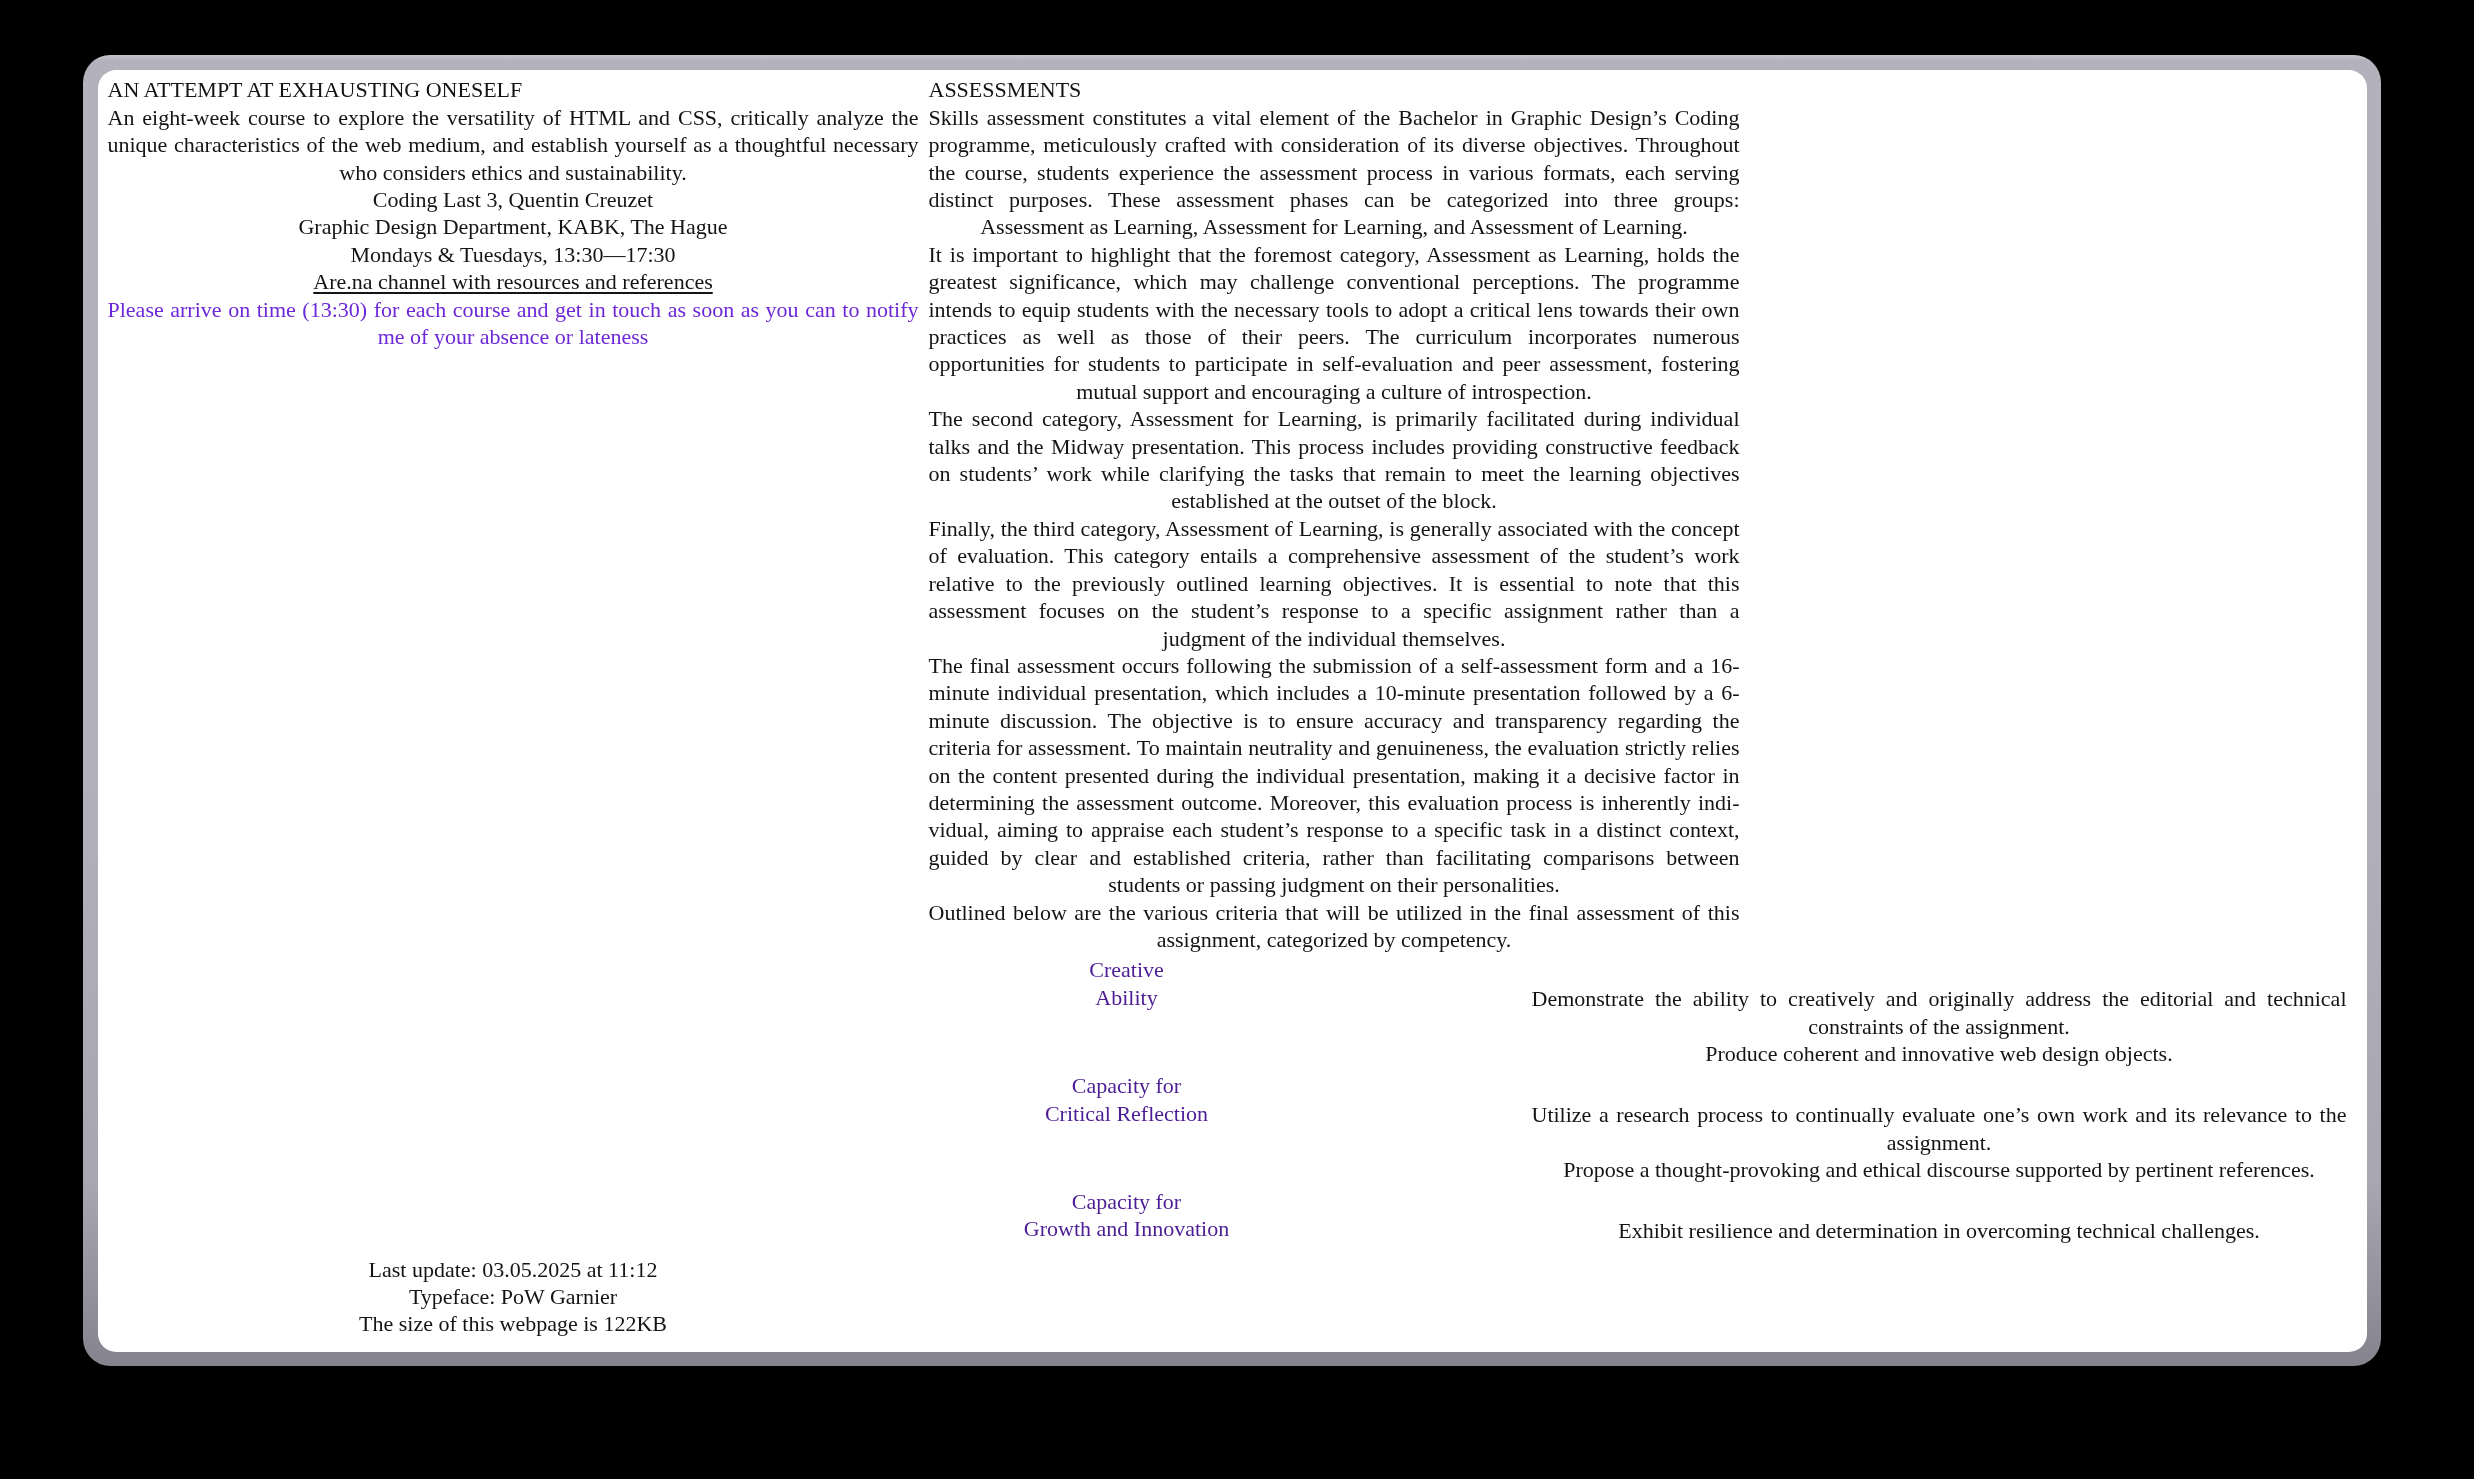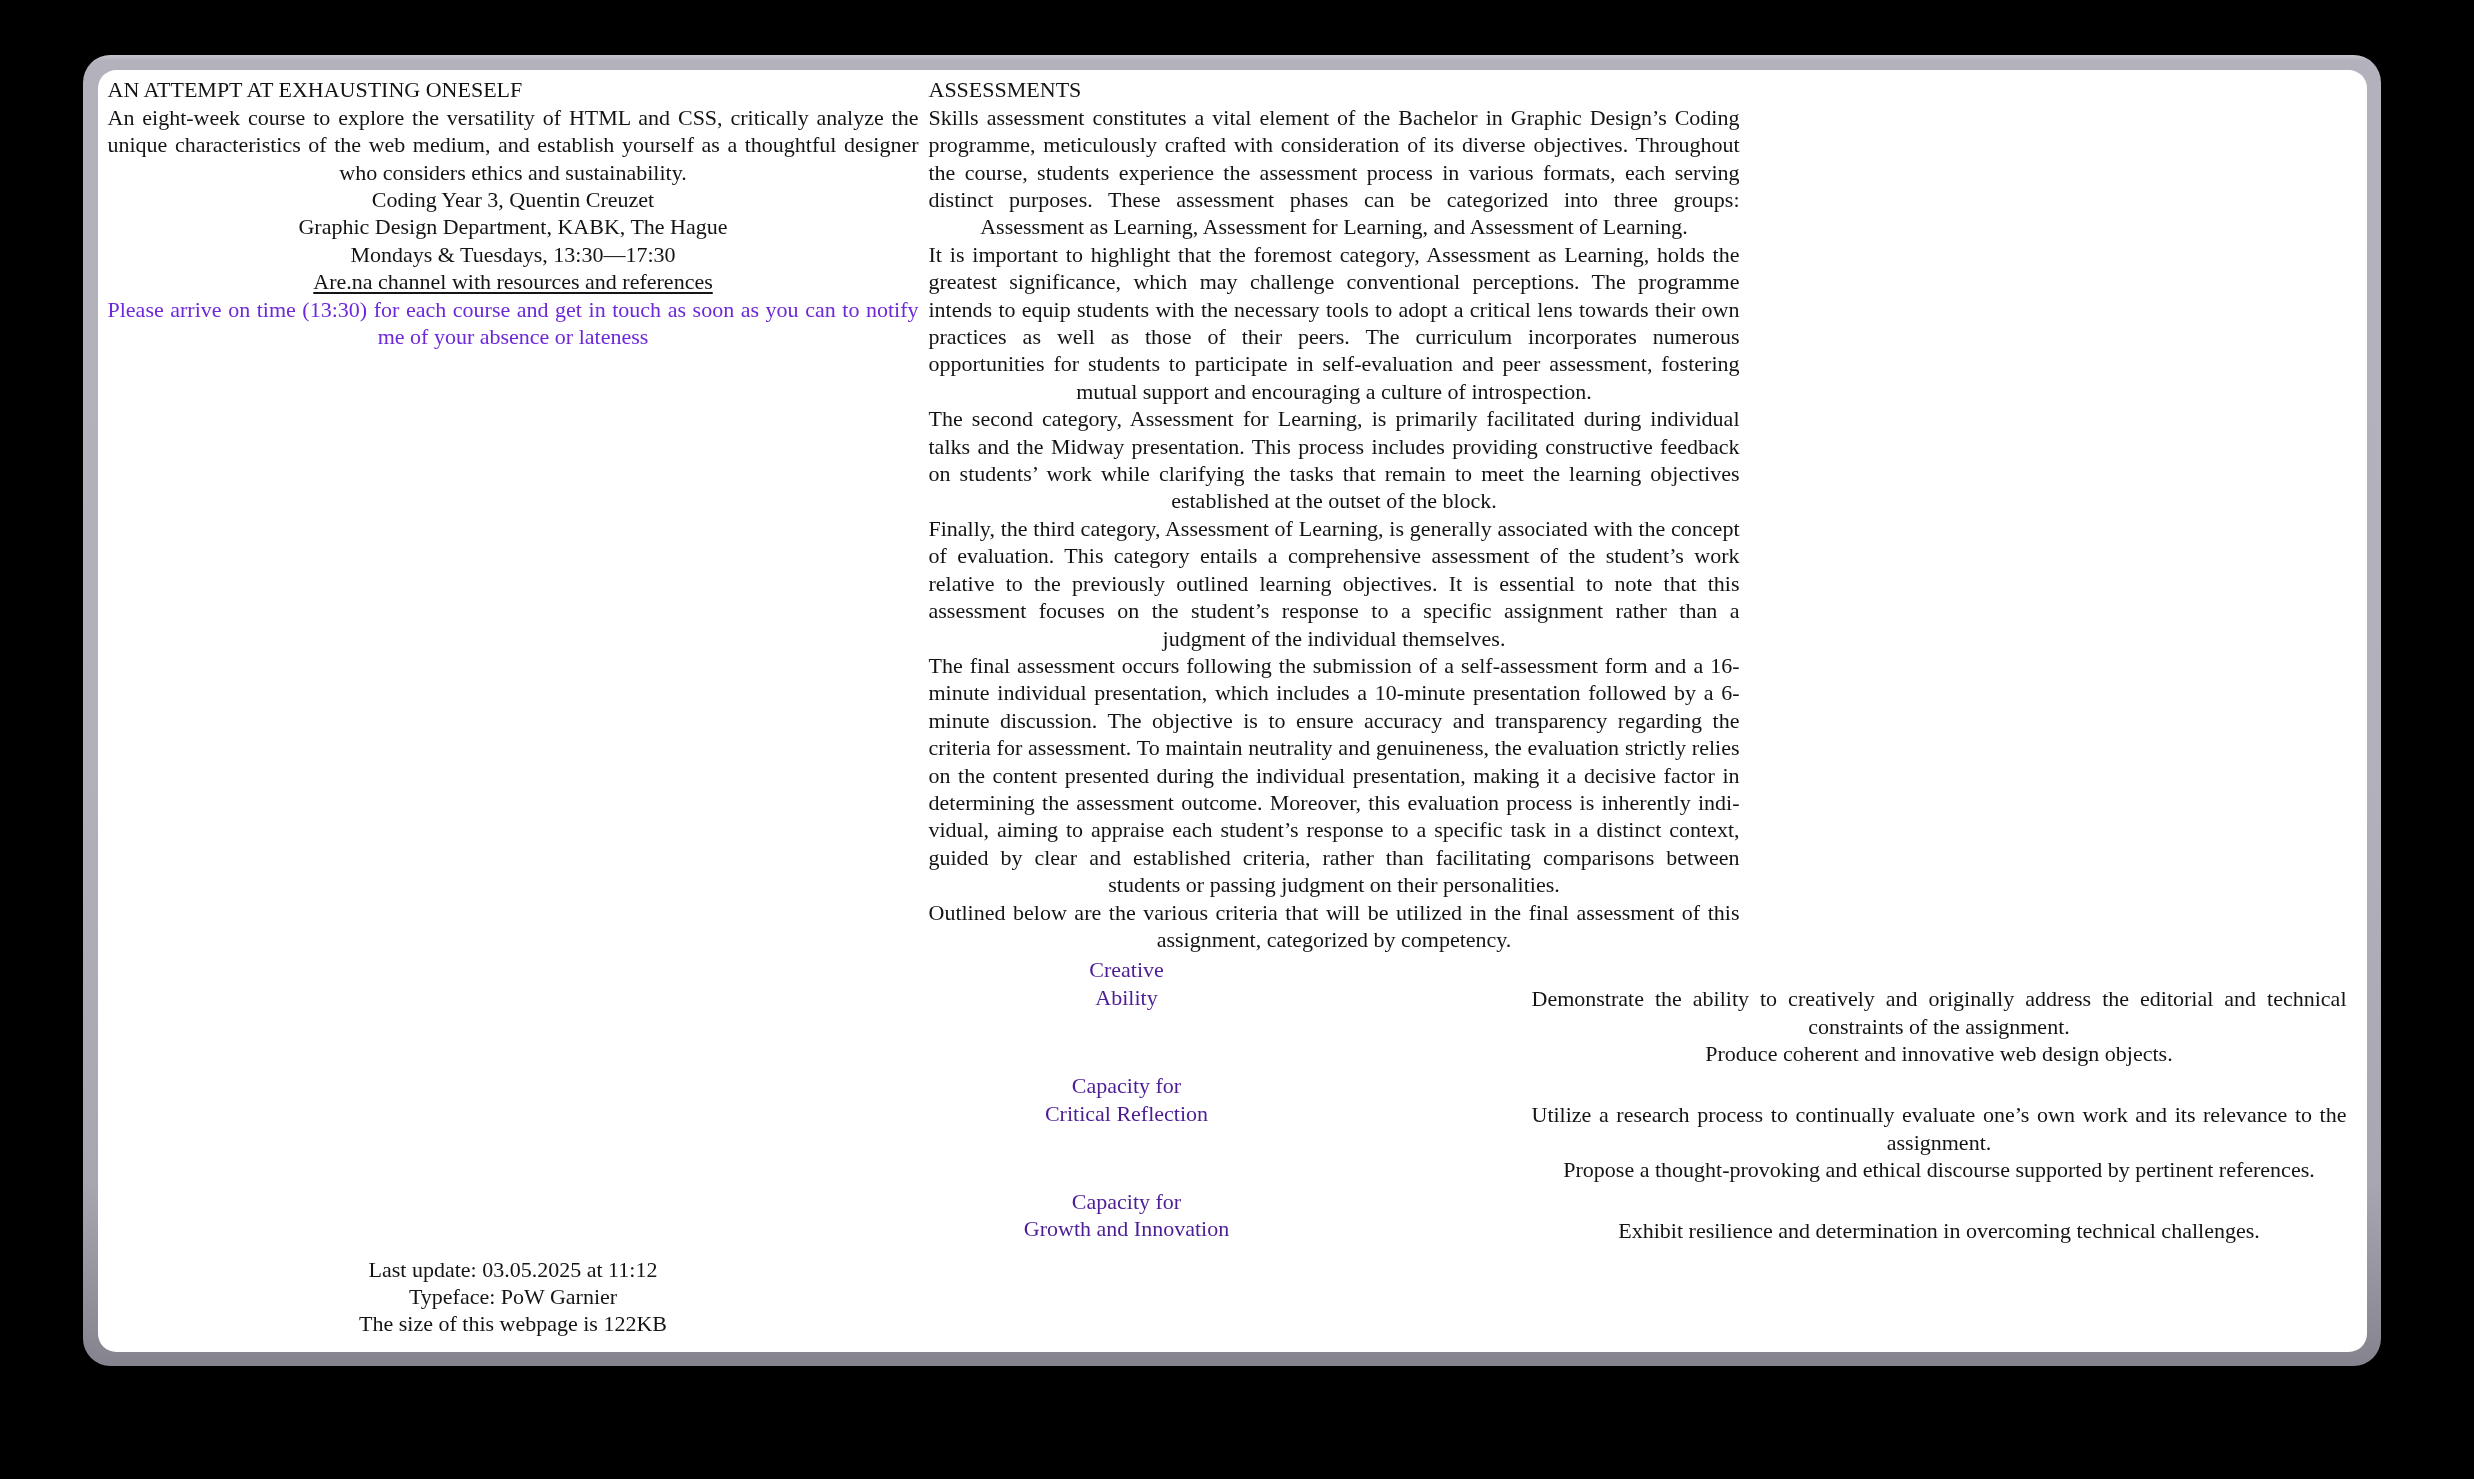--- a/index.html
+++ b/index.html
@@ -87,22 +87,22 @@
   }
 </style>
 </head>
 <body>
 
 <div class="window">
   <div class="content">
 
     <div class="col-left">
       <h1 class="left">AN ATTEMPT AT EXHAUSTING ONESELF</h1>
-      <p class="just">An eight-week course to explore the versatility of HTML and CSS, critically analyze the unique characteristics of the web medium, and establish yourself as a thoughtful designer who considers ethics and sustainability.</p>
-      <div class="center">Coding Year 3, Quentin Creuzet</div>
+      <p class="just">An eight-week course to explore the versatility of HTML and CSS, critically analyze the unique characteristics of the web medium, and establish yourself as a thoughtful necessary who considers ethics and sustainability.</p>
+      <div class="center">Coding Last 3, Quentin Creuzet</div>
       <div class="center">Graphic Design Department, KABK, The Hague</div>
       <div class="center">Mondays &amp; Tuesdays, 13:30—17:30</div>
       <div class="center"><a class="doc-link" href="#">Are.na channel with resources and references</a></div>
       <p class="just muted">Please arrive on time (13:30) for each course and get in touch as soon as you can to notify me of your absence or lateness</p>
 
       <div class="footer">
         <div>Last update: 03.05.2025 at 11:12</div>
         <div>Typeface: PoW Garnier</div>
         <div>The size of this webpage is 122KB</div>
       </div>

